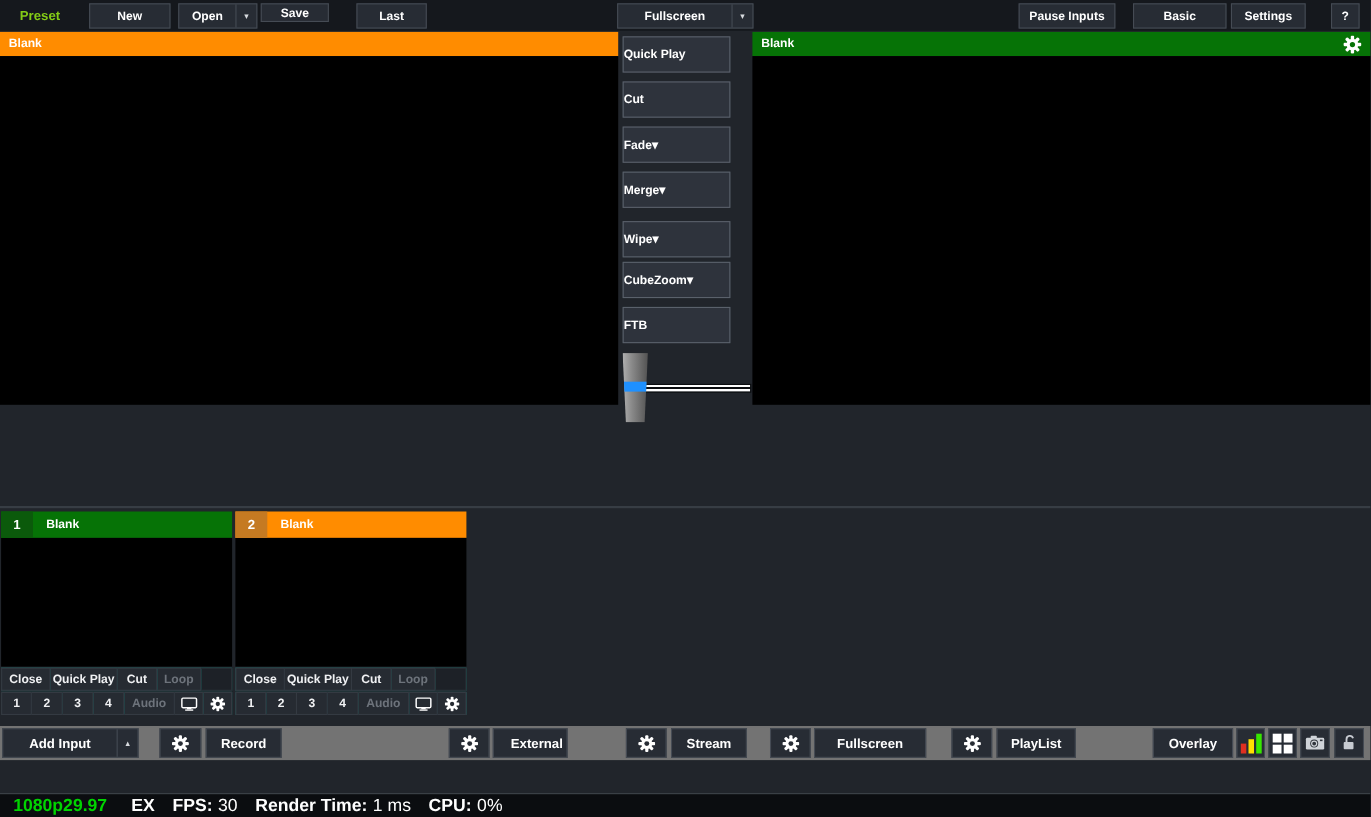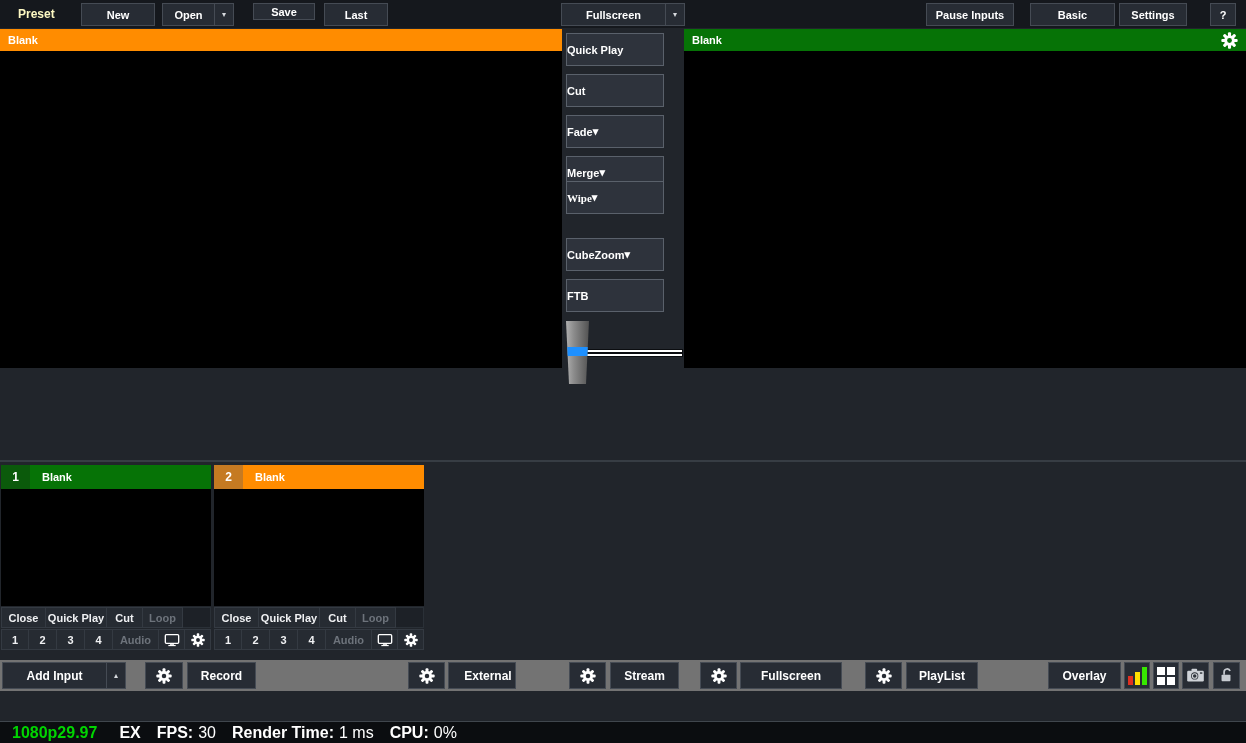--- a/index.html
+++ b/index.html
@@ -12,21 +12,21 @@
          background:#272c34; border:1px solid #454b54; color:#fff; font-weight:bold;
          font-size:11px; cursor:default; }
   .btn .divider { width:1px; align-self:stretch; background:#454b54; }
   .btn .arrow { width:18px; text-align:center; font-size:8px; color:#d7dade;
                 font-family:"DejaVu Sans", sans-serif; }
   .btn .lbl { flex:1; text-align:center; }
 
   
   #top-toolbar { position:absolute; left:0; top:0; width:1246px; height:28px; background:#15181d; }
   #preset-label { position:absolute; left:18px; top:0; height:28px; display:flex; align-items:center;
-                  color:#fef9c3; font-weight:bold; font-size:12px; }
+                  color:#84cc16; font-weight:bold; font-size:12px; }
 
   
   .vwin { position:absolute; top:29px; width:562px; }
   .vwin .titlebar { height:22px; display:flex; align-items:center; color:#fff;
                     font-weight:bold; font-size:11px; padding:0 8px; }
   .vwin .screen { height:317px; background:#000; }
   #preview-window { left:0; }
   #program-window { left:684px; }
   .titlebar .spacer { flex:1; }
 
@@ -143,21 +143,21 @@
     <span id="preset-label">Preset</span>
 
     <div class="btn" style="left:81px; top:3px; width:74px; height:23px;">
       <span class="lbl">New</span>
     </div>
     <div class="btn" style="left:162px; top:3px; width:72px; height:23px;">
       <span class="lbl">Open</span>
       <span class="divider"></span>
       <span class="arrow">▾</span>
     </div>
-    <div class="btn" style="left:253px; top:3px; width:62px; height:17px;">
+    <div class="btn" style="left:237px; top:3px; width:62px; height:17px;">
       <span class="lbl">Save</span>
     </div>
     <div class="btn" style="left:324px; top:3px; width:64px; height:23px;justify-content:center;">
       <span class="lbl">Last</span>
     </div>
 
     <div class="btn" style="left:561px; top:3px; width:124px; height:23px;">
       <span class="lbl">Fullscreen</span>
       <span class="divider"></span>
       <span class="arrow">▾</span>
@@ -205,21 +205,21 @@
     <div class="tbtn" style="top:86px;">
       <span class="lbl">Fade</span>
       <span class="divider"></span>
       <span class="arrow">▾</span>
     </div>
     <div class="tbtn" style="top:127px;">
       <span class="lbl">Merge</span>
       <span class="divider"></span>
       <span class="arrow">▾</span>
     </div>
-    <div class="tbtn" style="top:152px;font-family:Liberation Serif, serif;">
+    <div class="tbtn" style="top:172px;">
       <span class="lbl">Wipe</span>
       <span class="divider"></span>
       <span class="arrow">▾</span>
     </div>
     <div class="tbtn" style="top:209px;">
       <span class="lbl">CubeZoom</span>
       <span class="divider"></span>
       <span class="arrow">▾</span>
     </div>
     <div class="tbtn" style="top:250px;">

